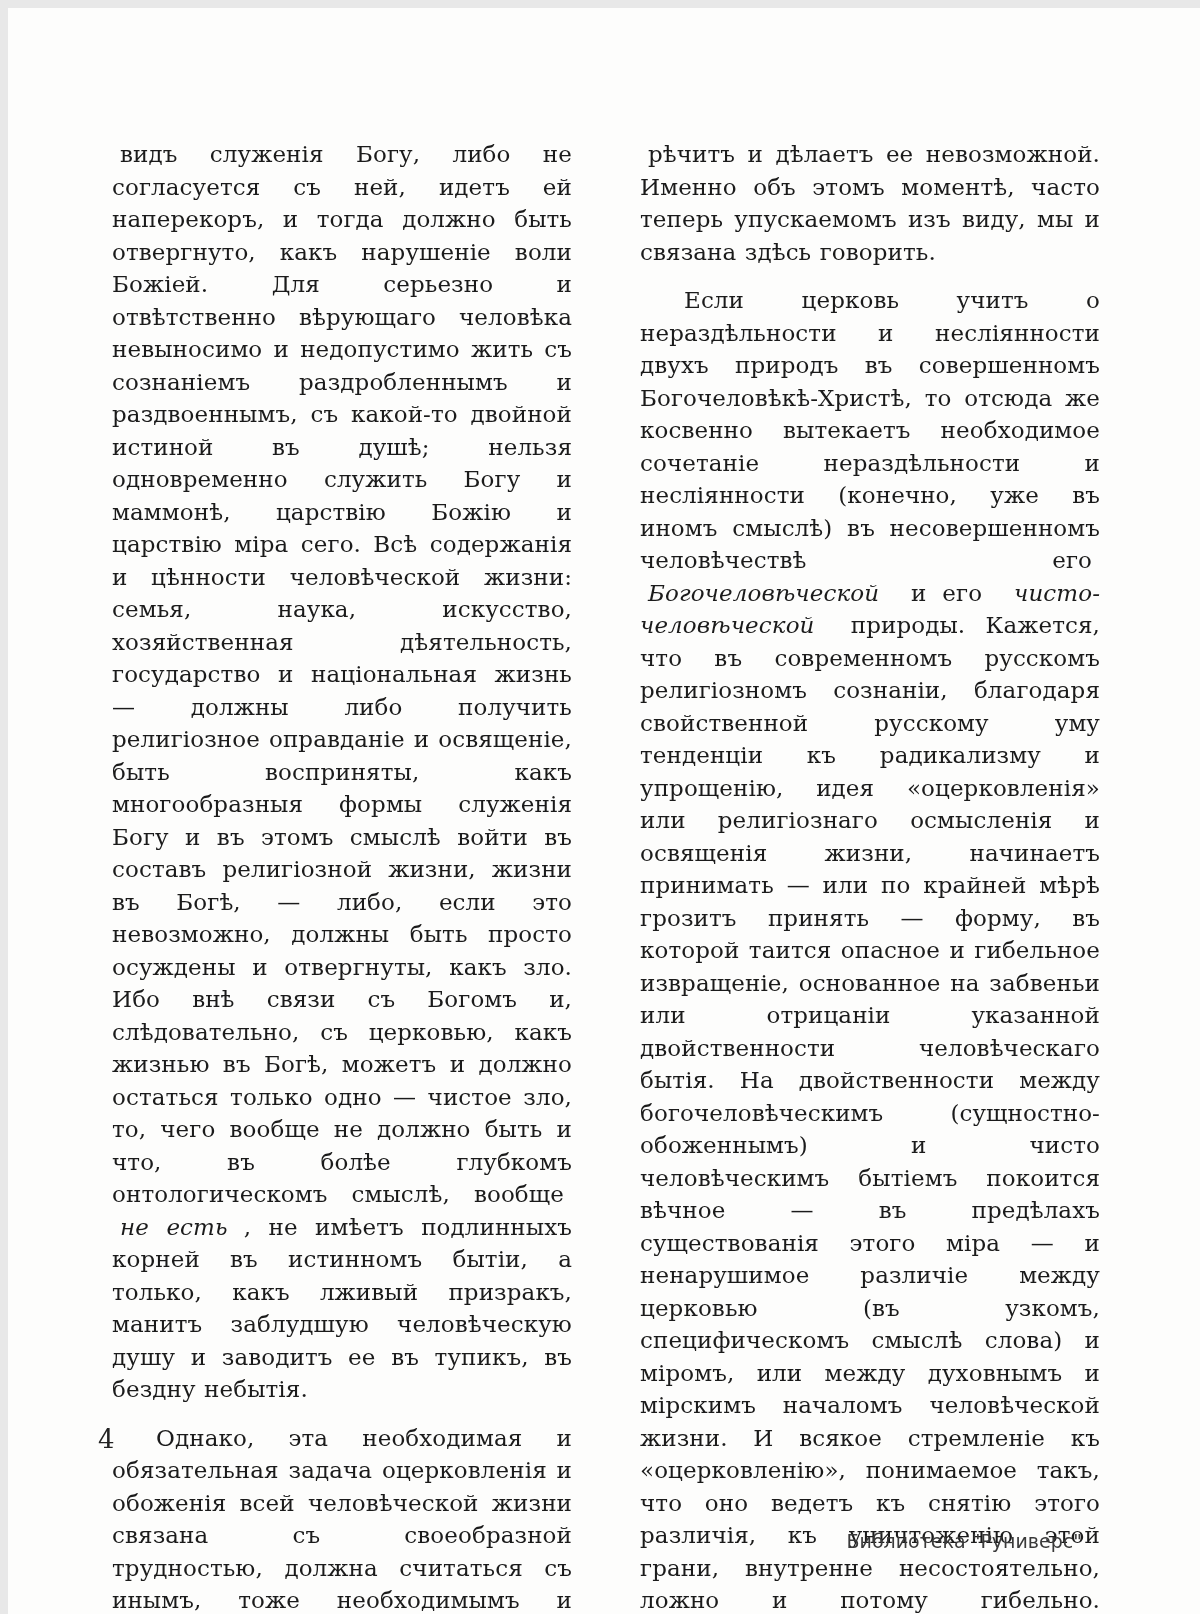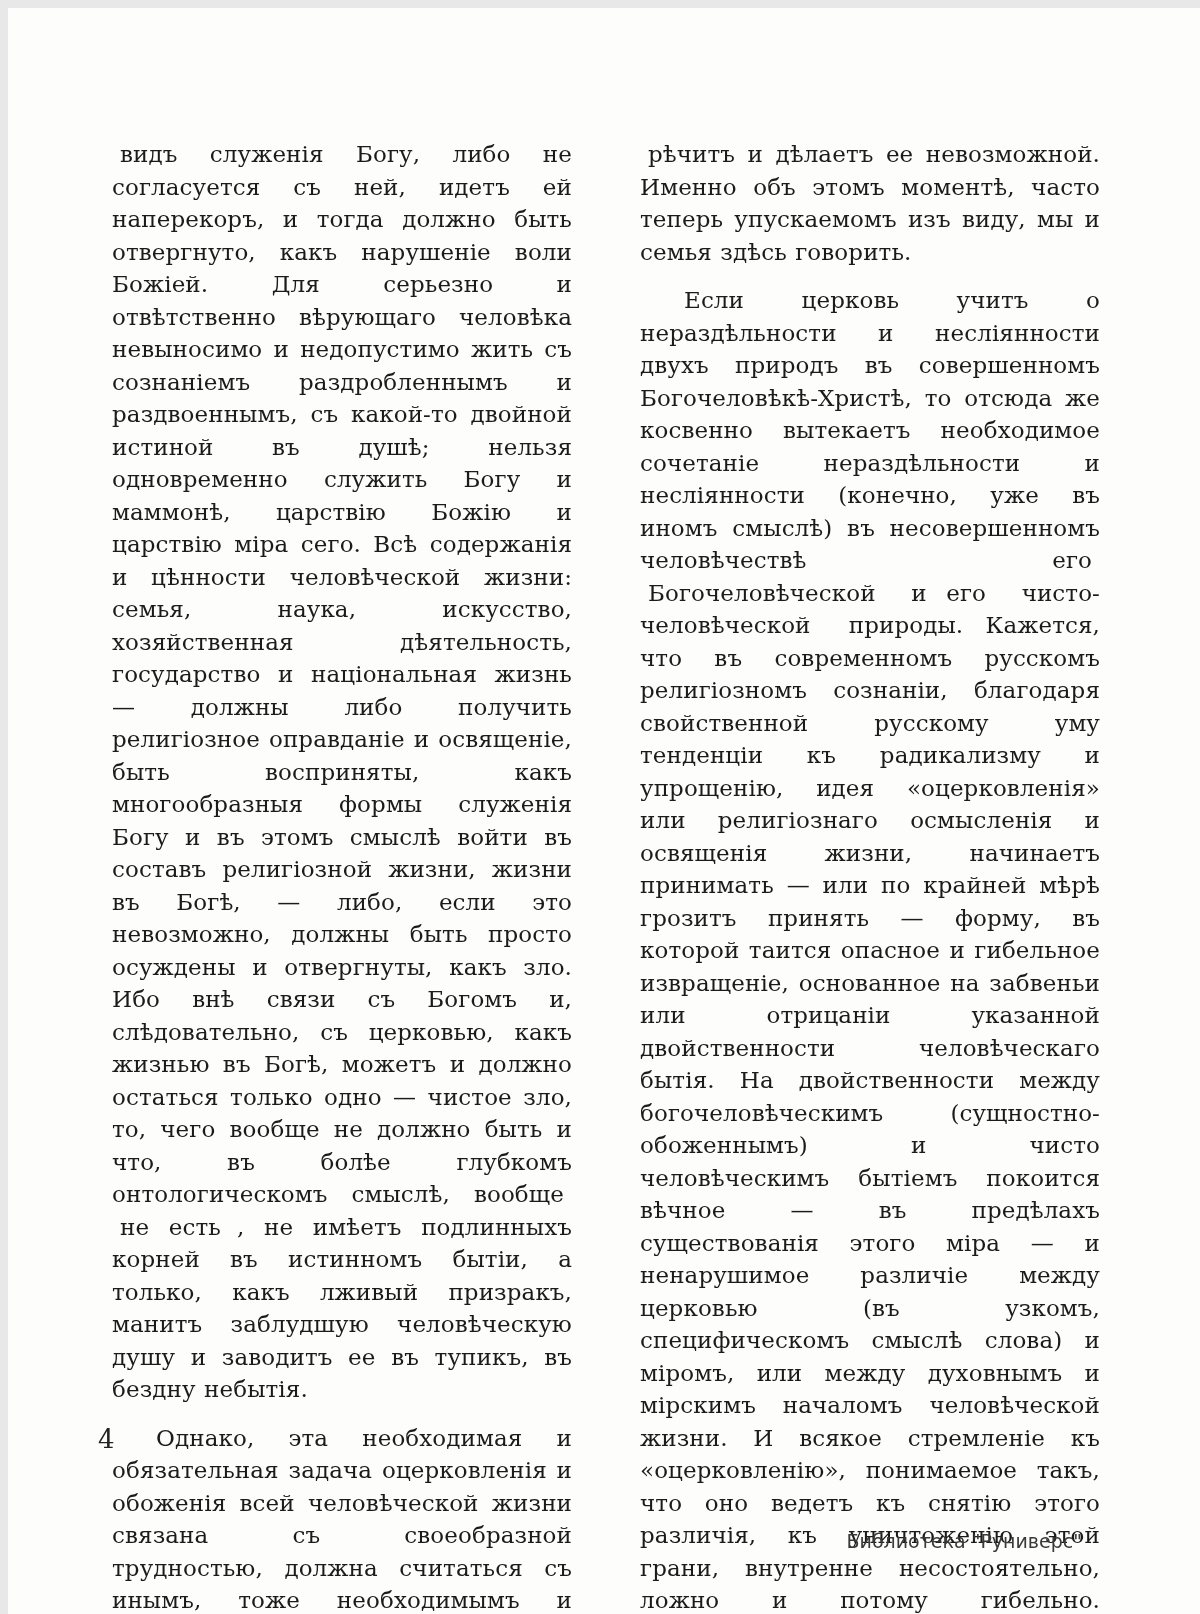--- a/index.html
+++ b/index.html
@@ -29,21 +29,21 @@
   .column {
     width: 492px;
     font-size: 23px;
     line-height: 32.5px;
     text-align: justify;
     letter-spacing: 0.1px;
     word-spacing: 1px;
   }
   .column .para { text-align: justify; }
   .column .para.indent { text-indent: 36px; }
-  .column .italic { }
+  .column .italic { font-style: italic; }
   .page-number {
     position: absolute;
     left: 82px;
     top: 1408px;
     font-size: 26px;
     color: #222;
     font-family: "DejaVu Serif", serif;
   }
   .watermark {
     position: absolute;
@@ -57,19 +57,19 @@
 </head>
 <body>
 
 <div class="page">
   <div class="columns">
     <div class="column">
         <p class="para"><span>видъ служенія Богу, либо не согласуется съ ней, идетъ ей наперекоръ, и тогда должно быть отвергнуто, какъ нарушеніе воли Божіей. Для серьезно и отвѣтственно вѣрующаго человѣка невыносимо и недопустимо жить съ сознаніемъ раздробленнымъ и раздвоеннымъ, съ какой-то двойной истиной въ душѣ; нельзя одновременно служить Богу и маммонѣ, царствію Божію и царствію міра сего. Всѣ содержанія и цѣнности человѣческой жизни: семья, наука, искусство, хозяйственная дѣятельность, государство и національная жизнь — должны либо получить религіозное оправданіе и освященіе, быть восприняты, какъ многообразныя формы служенія Богу и въ этомъ смыслѣ войти въ составъ религіозной жизни, жизни въ Богѣ, — либо, если это невозможно, должны быть просто осуждены и отвергнуты, какъ зло. Ибо внѣ связи съ Богомъ и, слѣдовательно, съ церковью, какъ жизнью въ Богѣ, можетъ и должно остаться только одно — чистое зло, то, чего вообще не должно быть и что, въ болѣе глубкомъ онтологическомъ смыслѣ, вообще </span><span class="italic">не есть</span><span>, не имѣетъ подлинныхъ корней въ истинномъ бытіи, а только, какъ лживый призракъ, манитъ заблудшую человѣческую душу и заводитъ ее въ тупикъ, въ бездну небытія.</span></p>
         <p class="para indent"><span>Однако, эта необходимая и обязательная задача оцерковленія и обоженія всей человѣческой жизни связана съ своеобразной трудностью, должна считаться съ инымъ, тоже необходимымъ и обязательнымъ несостоятельно, которое, на первый взглядъ, какъ будто ей противо-</span></p>
       </div>
     <div class="column">
-        <p class="para"><span>рѣчитъ и дѣлаетъ ее невозможной. Именно объ этомъ моментѣ, часто теперь упускаемомъ изъ виду, мы и семья здѣсь говорить.</span></p>
+        <p class="para"><span>рѣчитъ и дѣлаетъ ее невозможной. Именно объ этомъ моментѣ, часто теперь упускаемомъ изъ виду, мы и связана здѣсь говорить.</span></p>
         <p class="para indent"><span>Если церковь учитъ о нераздѣльности и несліянности двухъ природъ въ совершенномъ Богочеловѣкѣ-Христѣ, то отсюда же косвенно вытекаетъ необходимое сочетаніе нераздѣльности и несліянности (конечно, уже въ иномъ смыслѣ) въ несовершенномъ человѣчествѣ его </span><span class="italic">Богочеловѣческой</span><span> и его </span><span class="italic">чисто-человѣческой</span><span> природы. Кажется, что въ современномъ русскомъ религіозномъ сознаніи, благодаря свойственной русскому уму тенденціи къ радикализму и упрощенію, идея «оцерковленія» или религіознаго осмысленія и освященія жизни, начинаетъ принимать — или по крайней мѣрѣ грозитъ принять — форму, въ которой таится опасное и гибельное извращеніе, основанное на забвеньи или отрицаніи указанной двойственности человѣческаго бытія. На двойственности между богочеловѣческимъ (сущностно-обоженнымъ) и чисто человѣческимъ бытіемъ покоится вѣчное — въ предѣлахъ существованія этого міра — и ненарушимое различіе между церковью (въ узкомъ, специфическомъ смыслѣ слова) и міромъ, или между духовнымъ и мірскимъ началомъ человѣческой жизни. И всякое стремленіе къ «оцерковленію», понимаемое такъ, что оно ведетъ къ снятію этого различія, къ уничтоженію этой грани, внутренне несостоятельно, ложно и потому гибельно. Тенденція къ «оцерковленію», по своему основному и законному замыслу выростающая изъ</span></p>
       </div>
   </div>
   <div class="page-number">4</div>
   <div class="watermark">Библиотека "Руниверс"</div>
 </div>
 
 </body></html>

